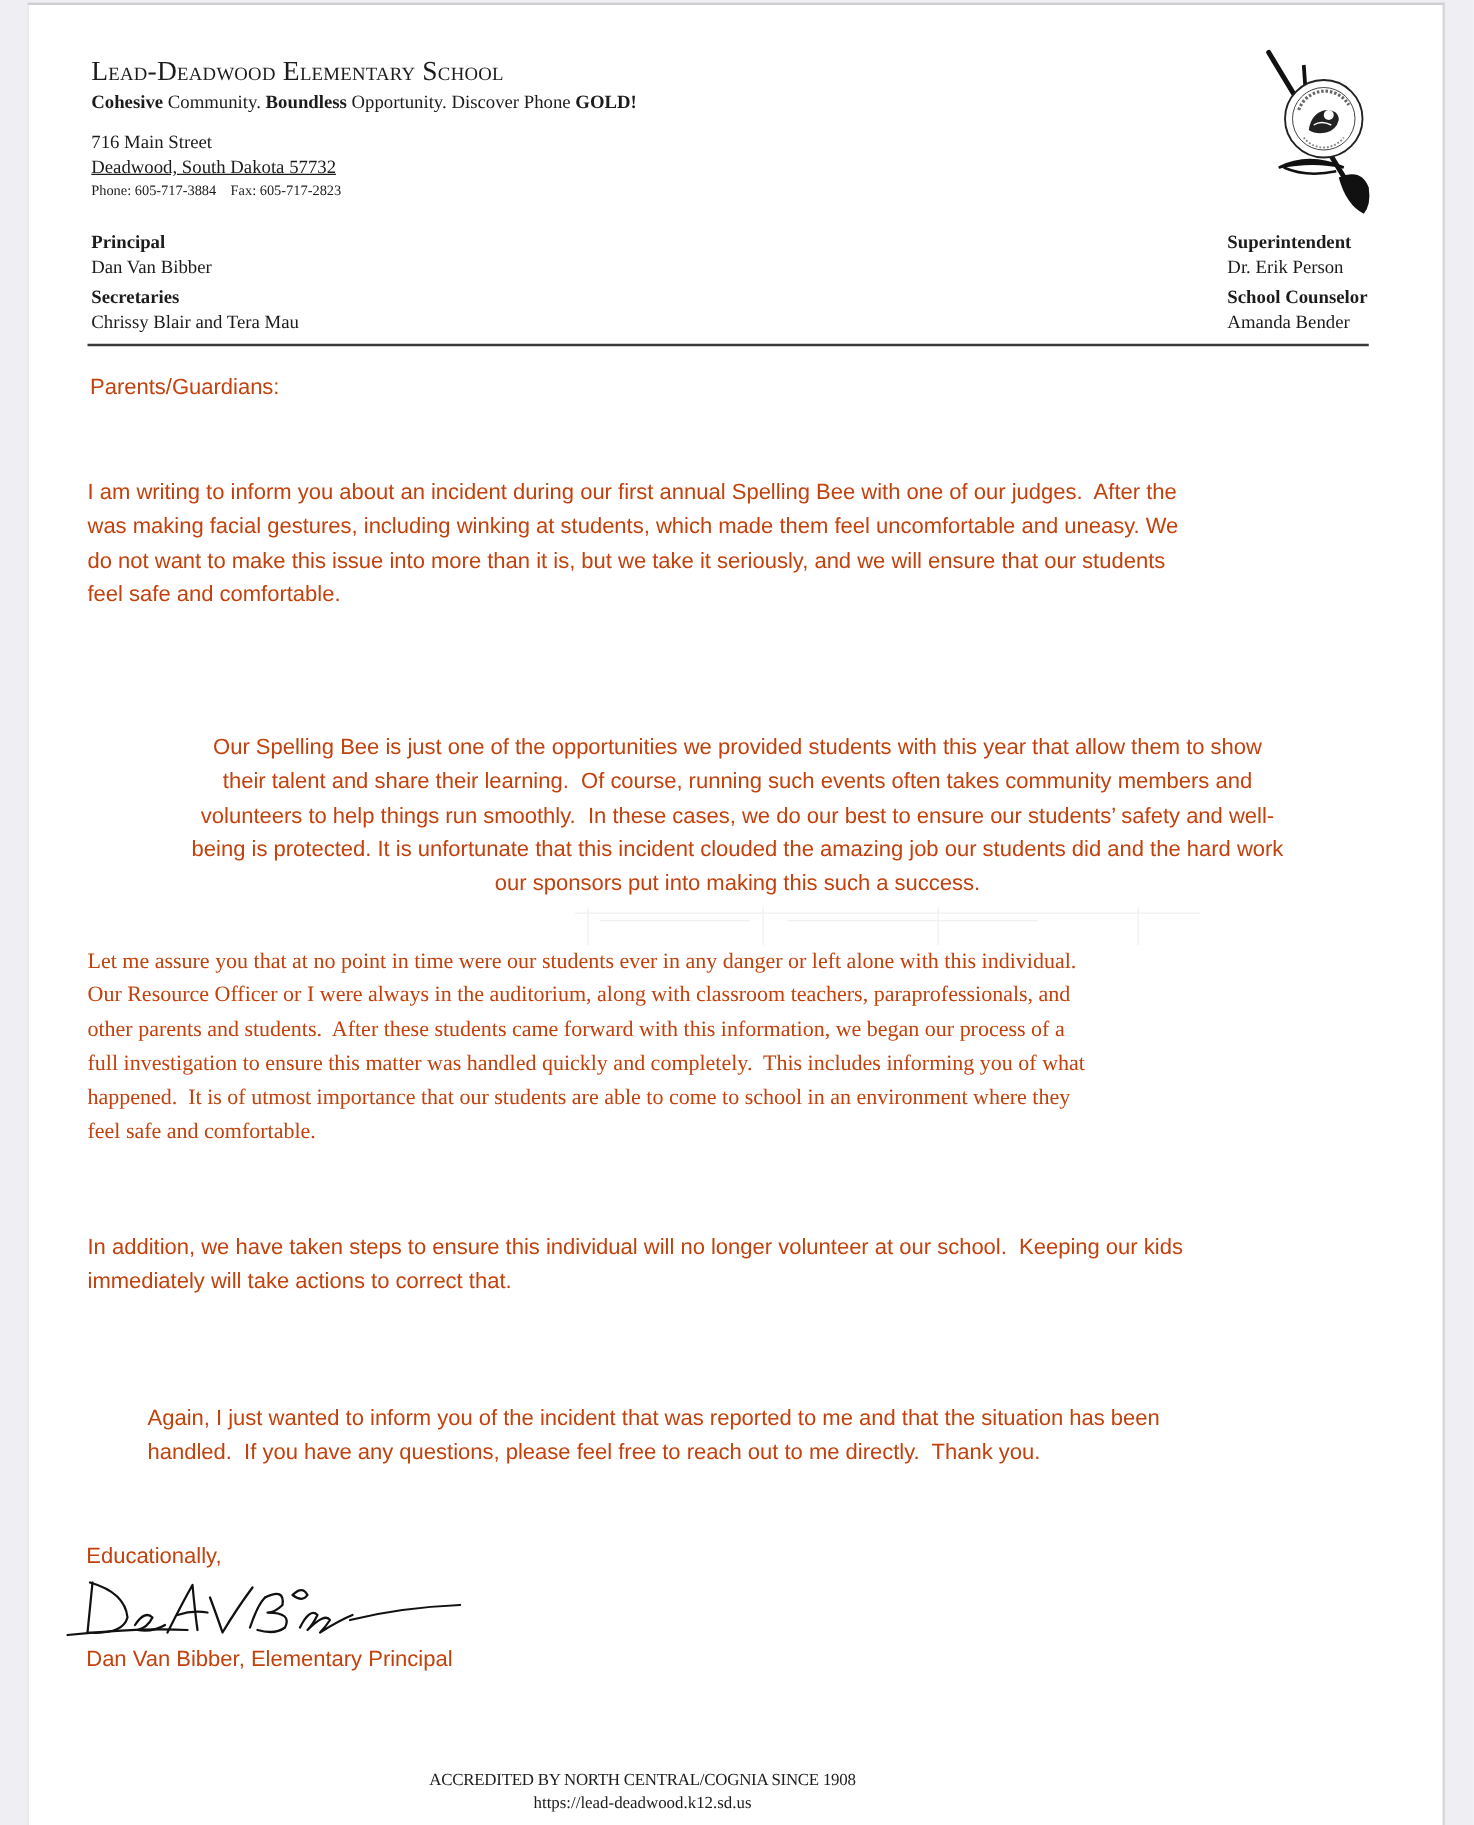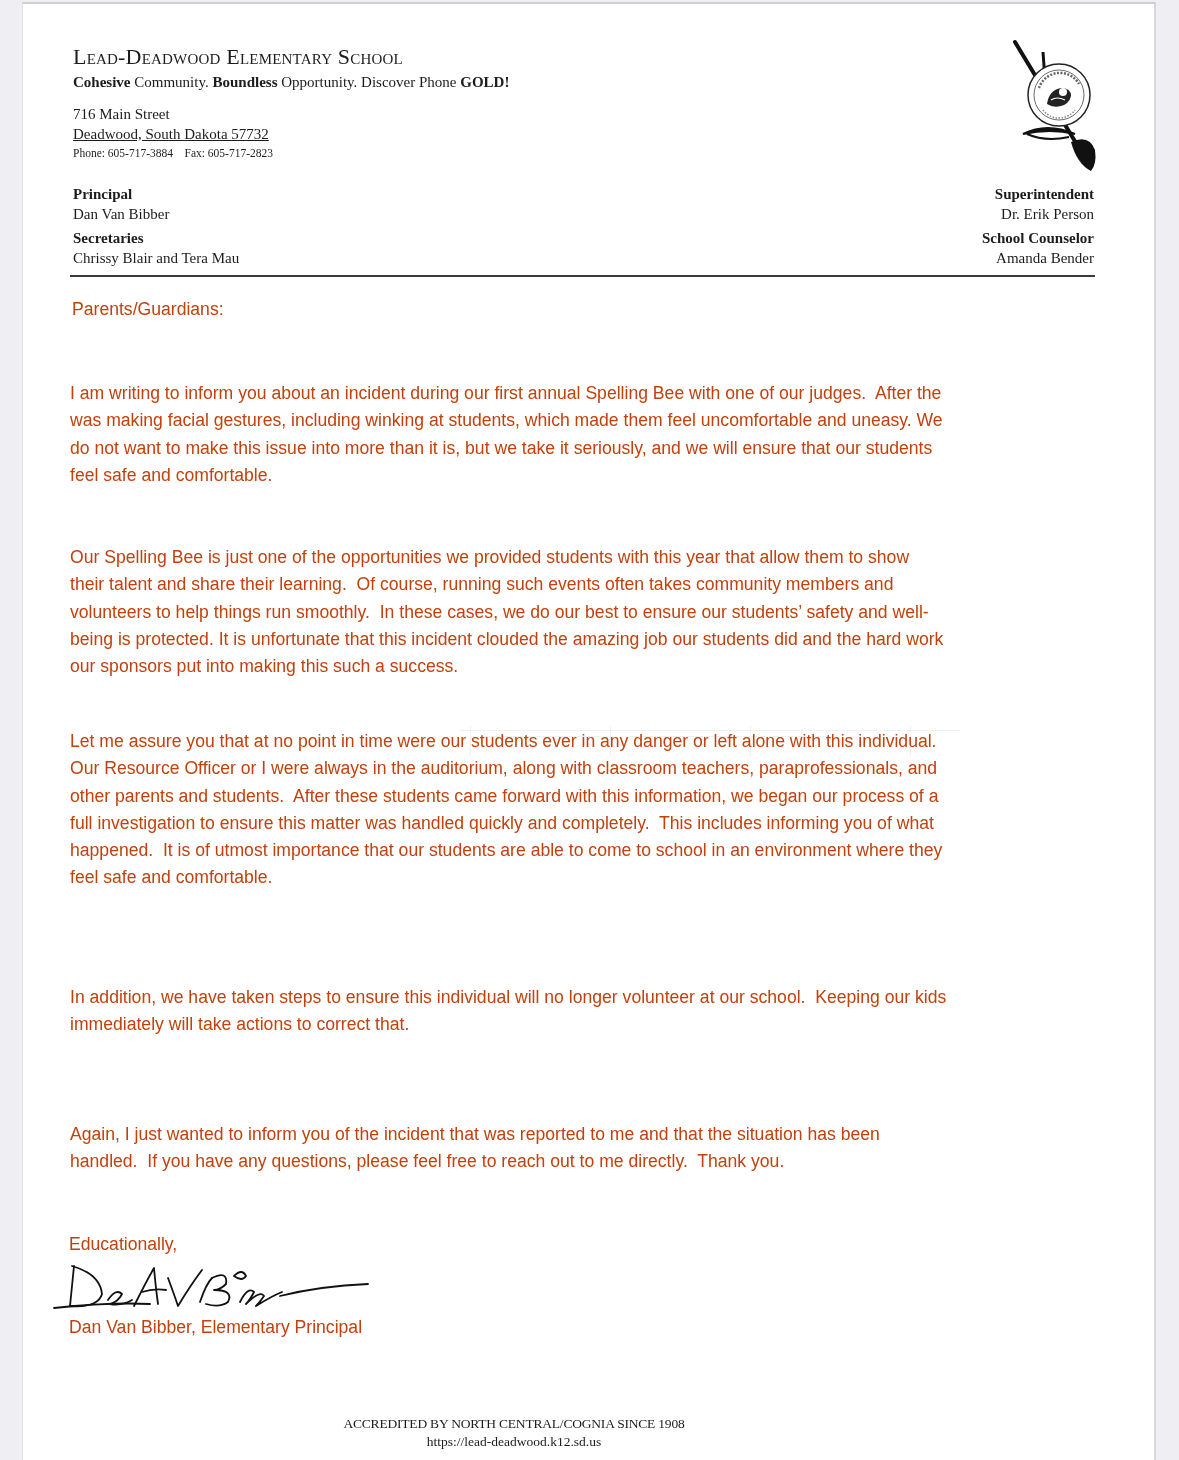--- a/index.html
+++ b/index.html
@@ -46,45 +46,45 @@
     left: 73px; top: 74px;
     font-size: 15px;
     white-space: nowrap;
   }
   .tagline b { font-weight: bold; }
   .addr1 { left: 73px; top: 106px; font-size: 15px; white-space: nowrap; }
   .addr2 { left: 73px; top: 126px; font-size: 15px; white-space: nowrap; text-decoration: underline; }
   .phone { left: 73px; top: 147px; font-size: 11.5px; white-space: nowrap; }
 
   .staff-left { left: 73px; top: 184px; font-size: 15px; line-height: 20px; }
-  .staff-right { right: 85px; top: 184px; font-size: 15px; line-height: 20px; text-align: right; }
+  .staff-right { right: 85px; top: 184px; font-size: 15px; line-height: 20px; }
   .staff-label { font-weight: bold; }
   .staff-gap { height: 4px; }
 
   .logo { left: 1005px; top: 38px; width: 100px; height: 135px; }
 
   .rule {
     left: 70px; top: 275px;
     width: 1025px; height: 2px;
     background: #3a3a3a;
   }
 
   .body-text {
     left: 70px;
     width: 1040px;
     font-size: 17.6px;
     line-height: 27.3px;
     white-space: nowrap;
   }
   .greet { left: 72px; top: 299px; font-size: 17.6px; }
   .p1 { top: 380px; }
-  .p2 { top: 544px; }
-  .p3 { top: 728px; }
+  .p2 { top: 584px; text-align: center; }
+  .p3 { top: 755px; font-family: Liberation Serif, serif; }
   .p4 { top: 984px; }
-  .p5 { top: 1121px; }
+  .p5 { top: 1121px; margin-left: 48px; }
   .line { display: block; }
 
   .closing { left: 69px; top: 1234px; font-size: 17.6px; }
   .signature { left: 50px; top: 1256px; width: 330px; height: 62px; }
   .signer { left: 69px; top: 1317px; font-size: 17.6px; }
 
   .footer {
     left: 0; width: 1028px;
     text-align: center;
     font-size: 13.5px;

